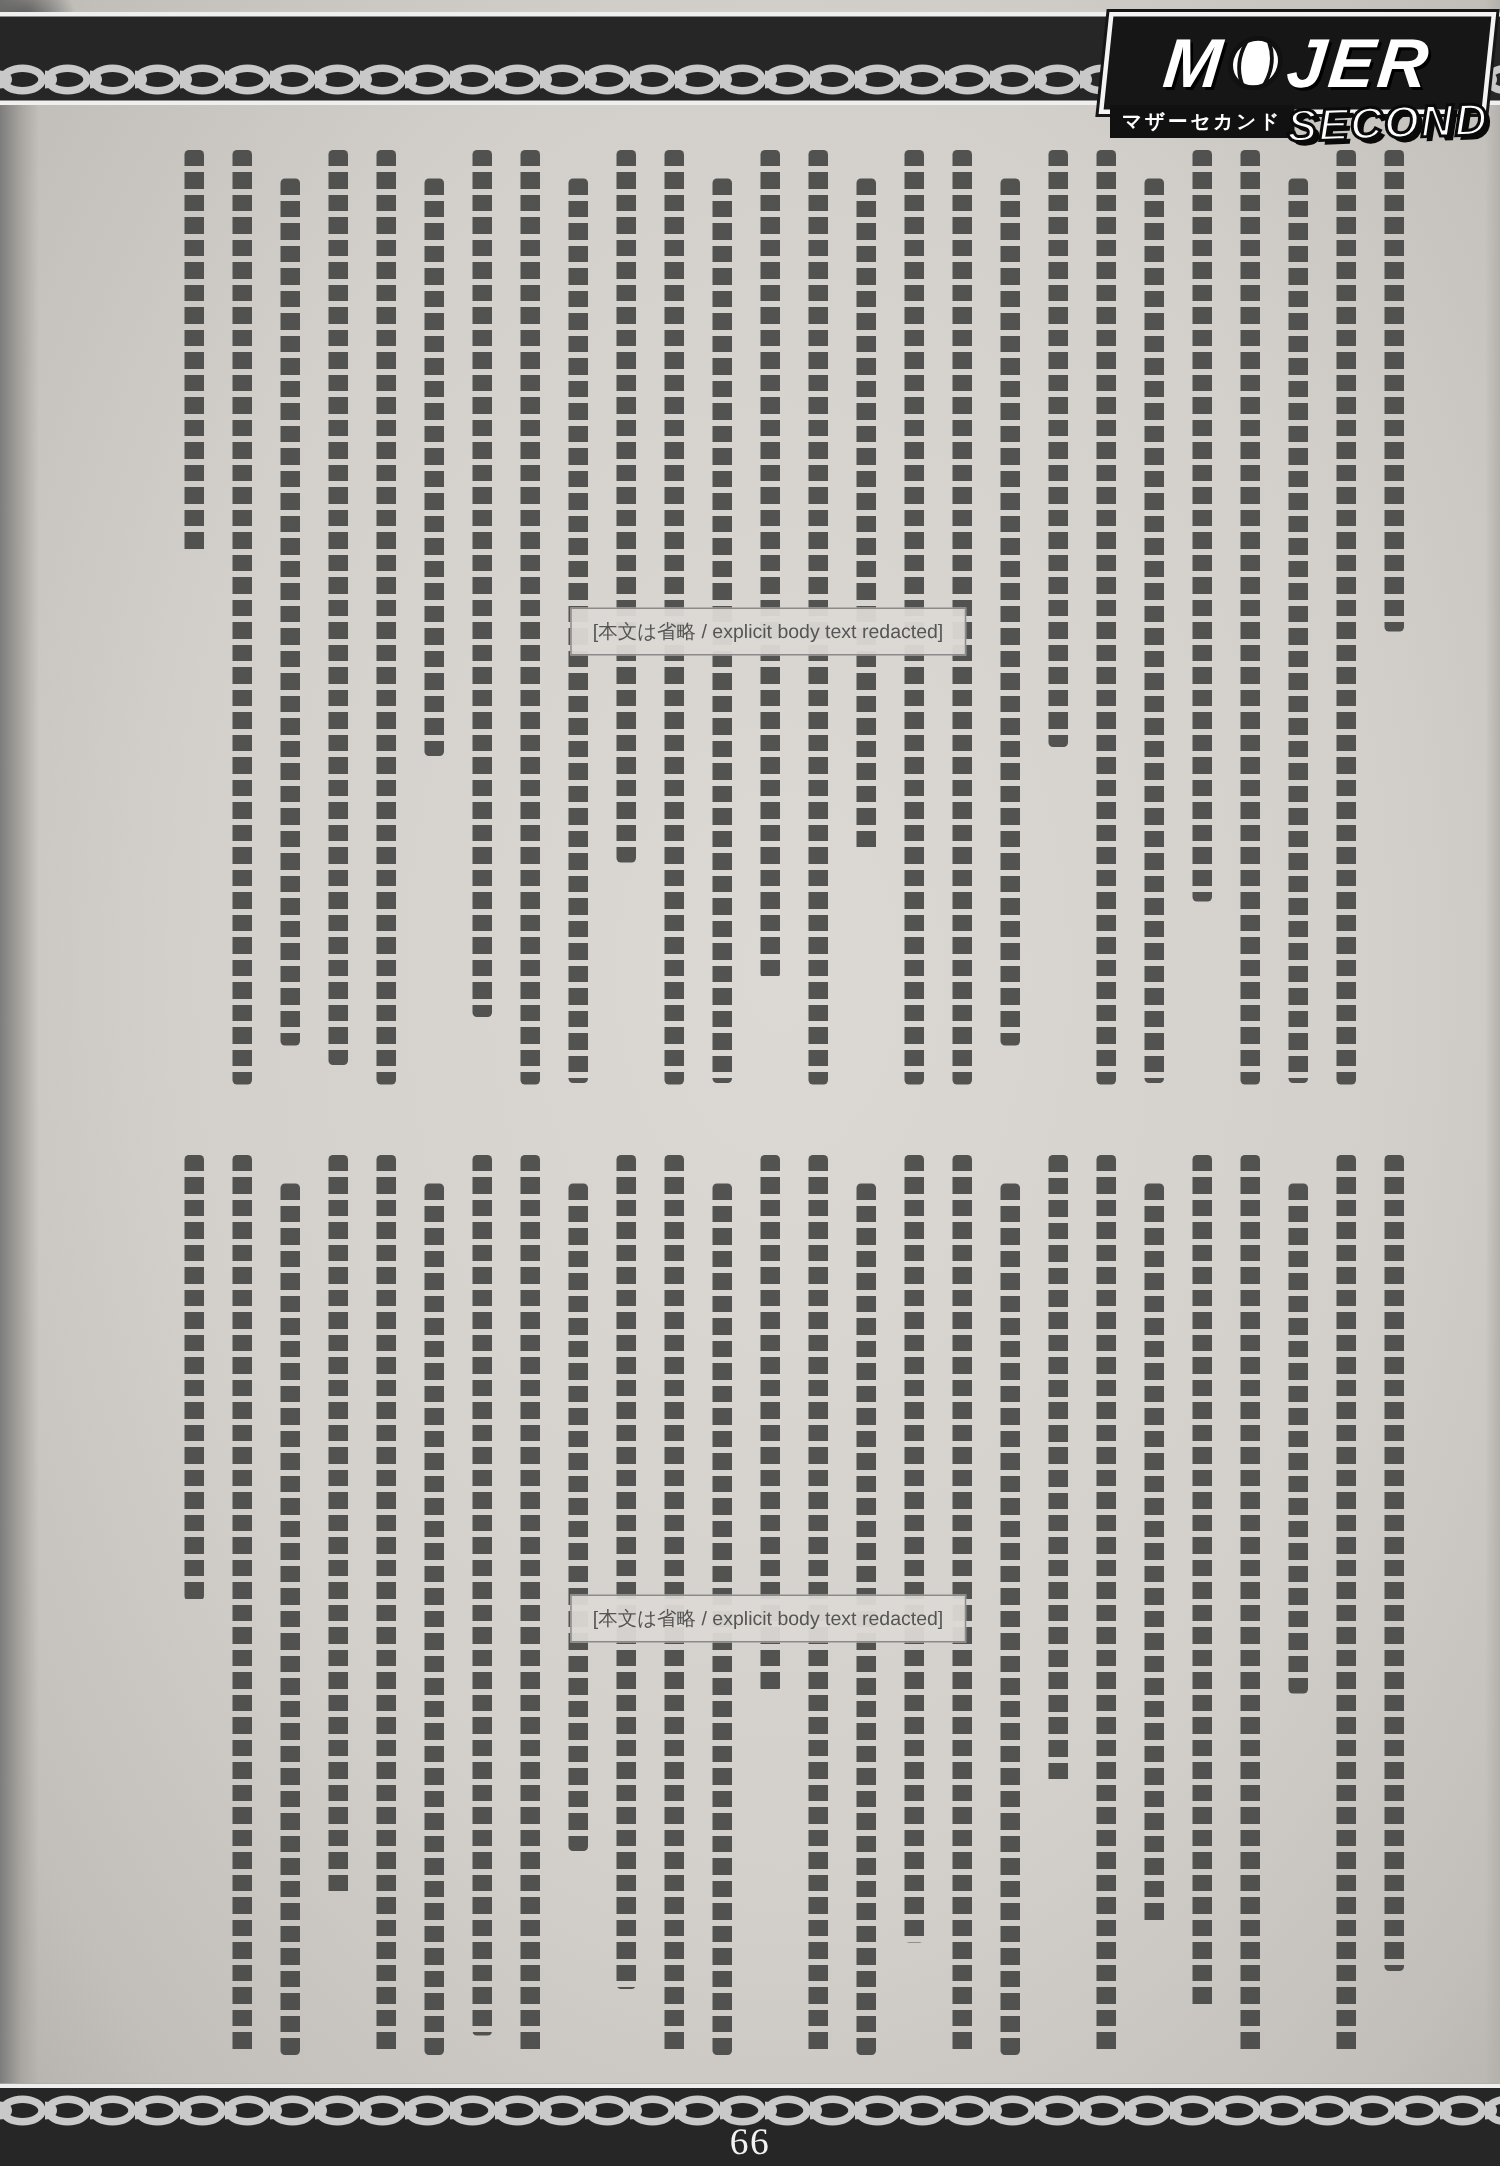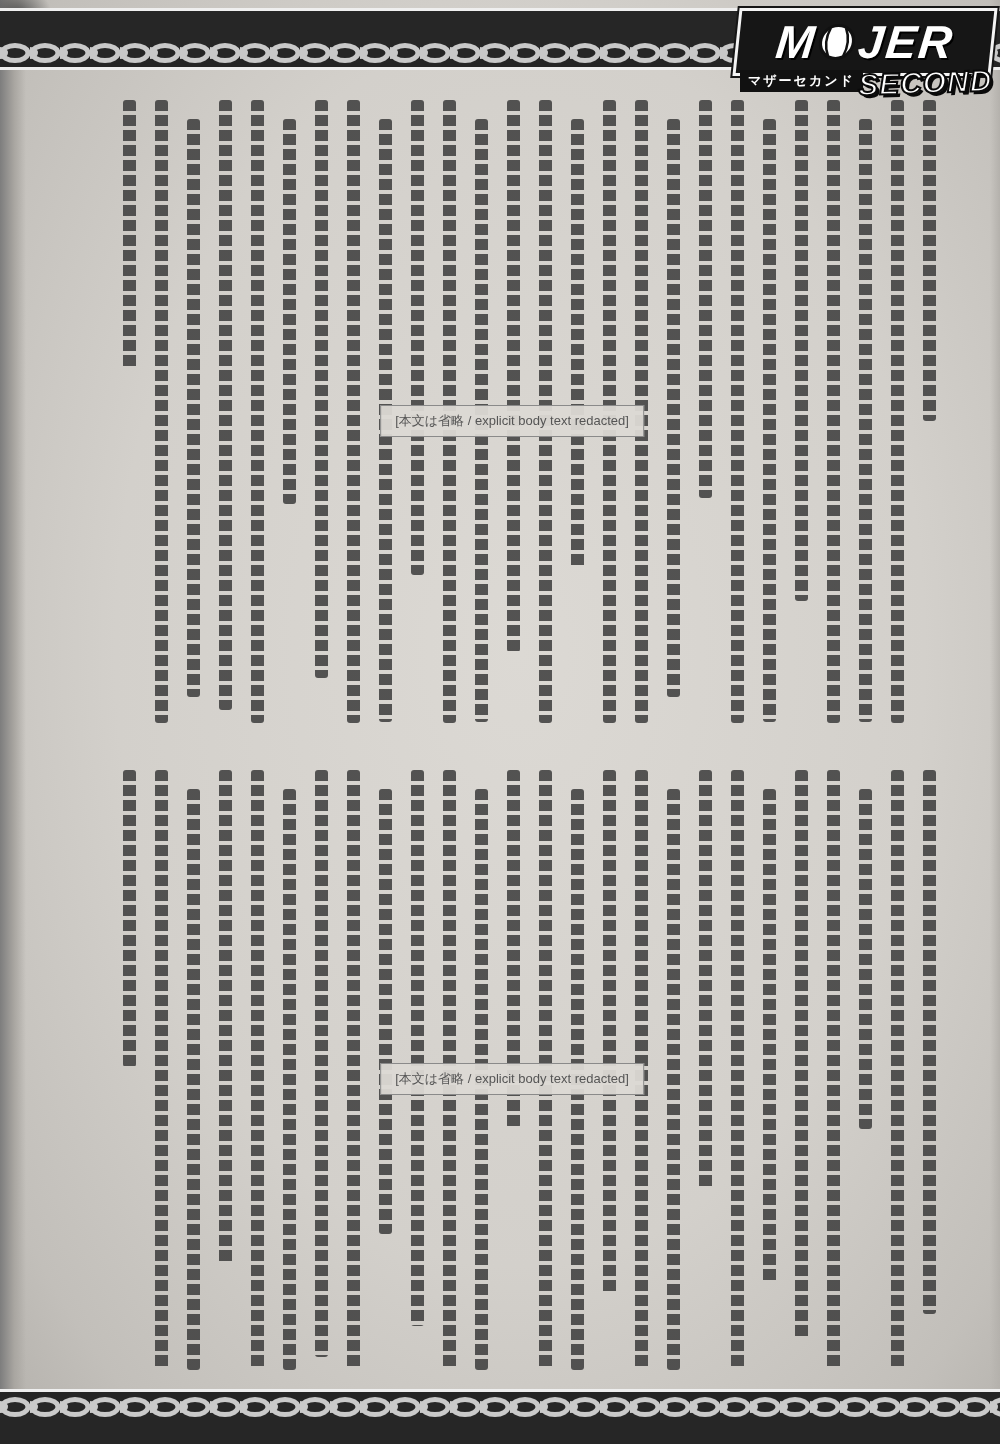--- a/index.html
+++ b/index.html
@@ -142,14 +142,15 @@
       <div class="rcol" style="margin-top: 0px; height: 494px;"></div>
       <div class="rcol" style="margin-top: 19px; height: 581px;"></div>
       <div class="rcol" style="margin-top: 0px; height: 599px;"></div>
       <div class="rcol" style="margin-top: 0px; height: 297px;"></div>
     </div>
 
   <div class="band bottom">
     <svg class="chain" xmlns="http://www.w3.org/2000/svg" preserveAspectRatio="none">
       <rect x="0" y="0" width="100%" height="100%" fill="url(#chainlink)"></rect>
     </svg>
+    <div class="page-number">66</div>
   </div>
 </div>
 
 </body></html>

